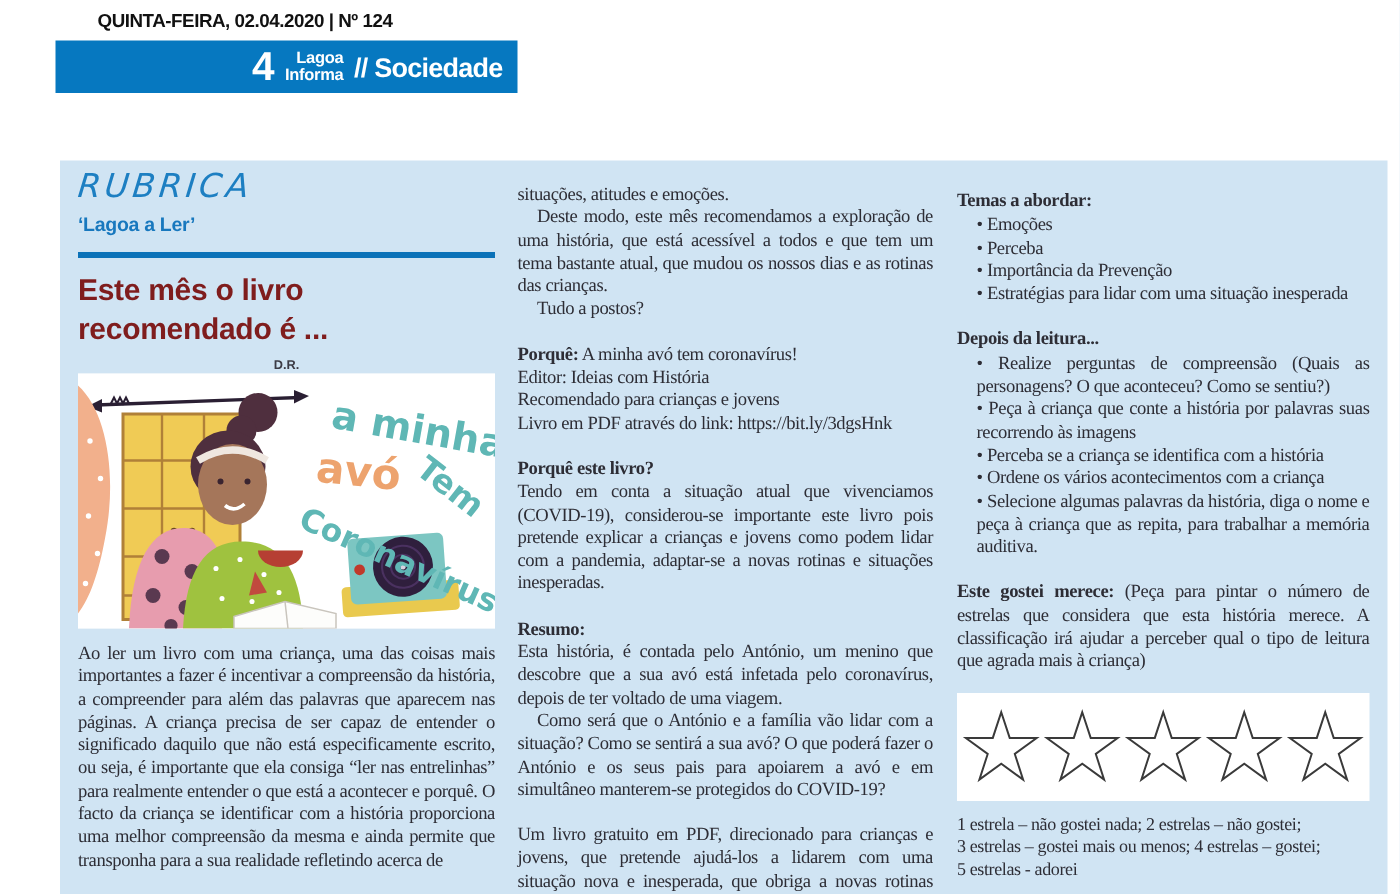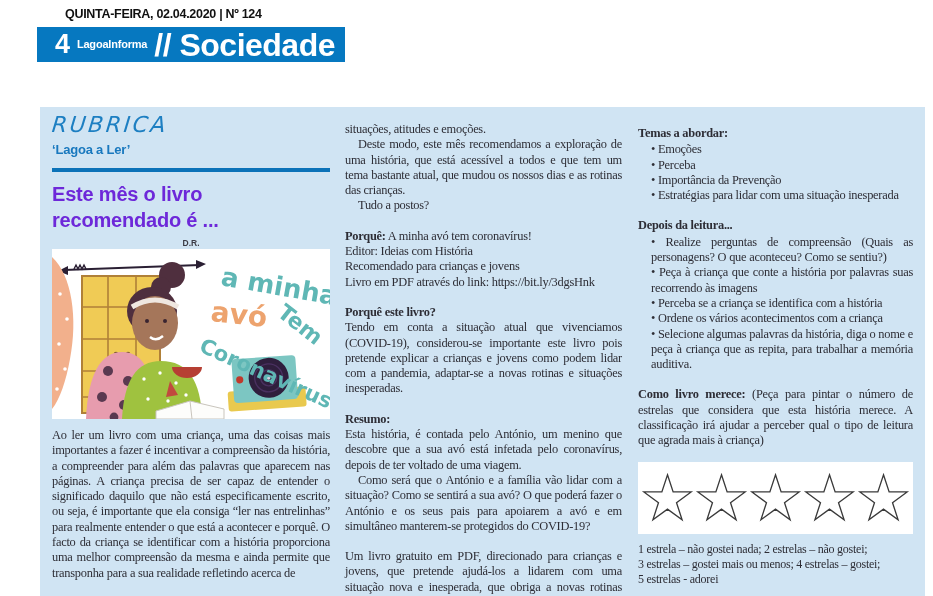--- a/index.html
+++ b/index.html
@@ -12,22 +12,22 @@
     font-size:12.5px; letter-spacing:-0.3px; color:#111;margin-left:28px;
   }
   .band {
     position:absolute; left:37px; top:27px; width:308px; height:35px;
     background:#0678c0; color:#fff;
     display:flex; align-items:center; justify-content:flex-end;
     padding-right:10px; gap:7px;
     font-family:"Liberation Sans", sans-serif; font-weight:bold;
   }
   .band-num { font-size:27px; line-height:27px; }
-  .band-brand { display:flex; flex-direction:row; font-size:11px; line-height:10.5px; letter-spacing:-0.2px;text-align:right; }
-  .band-section { font-size:32px; line-height:26px; letter-spacing:-0.5px;text-align:right; }
+  .band-brand { display:flex; flex-direction:column; font-size:11px; line-height:10.5px; letter-spacing:-0.2px;text-align:right; }
+  .band-section { font-size:18px; line-height:26px; letter-spacing:-0.5px;text-align:right; }
 
   .main-box {
     position:absolute; left:40px; top:107px; width:885px; height:489px;
     background:#d0e4f3;
   }
   .col { position:absolute; top:0; height:489px; }
   .col1 { left:12px;  width:278px; padding-top:5px; }
   .col2 { left:305px; width:277px; padding-top:15px; }
   .col3 { left:598px; width:275px; padding-top:19px; }
 
@@ -36,21 +36,21 @@
     font-size:22px; letter-spacing:2.5px; color:#1d7fc2;
     transform:skewX(-6deg); transform-origin:left;
   }
   .rubric-title {
     font-family:"Liberation Sans", sans-serif; font-weight:bold;
     font-size:13px; color:#1878be; margin-top:5px; letter-spacing:-0.2px;
   }
   .rule { height:4px; background:#0b72b8; margin:11px 0 9px 0; }
   .headline {
     font-family:"Liberation Sans", sans-serif; font-weight:bold;
-    font-size:20px; line-height:26px; color:#6d28d9; letter-spacing:-0.2px;
+    font-size:20px; line-height:26px; color:#7f1d1d; letter-spacing:-0.2px;
   }
   .credit {
     text-align:center; font-family:"Liberation Sans", sans-serif;
     font-size:8.5px; color:#3c3c46; margin-top:5px; font-weight:bold;
   }
   .cover { width:278px; height:170px; display:block; margin-top:1px; background:#fff; }
 
   .body-text { font-size:12.4px; line-height:15.3px; letter-spacing:-0.25px; text-align:justify; }
   .p-gap { margin-top:15px; }
   .ind { text-indent:13px; }
@@ -210,21 +210,21 @@
     <div class="p-gap b">Depois da leitura...</div>
     <div class="bullets">
         <div class="bullet-item">Realize perguntas de compreensão (Quais as personagens? O que aconteceu? Como se sentiu?)</div>
         <div class="bullet-item">Peça à criança que conte a história por palavras suas recorrendo às imagens</div>
         <div class="bullet-item">Perceba se a criança se identifica com a história</div>
         <div class="bullet-item">Ordene os vários acontecimentos com a criança</div>
         <div class="bullet-item">Selecione algumas palavras da história, diga o nome e peça à criança que as repita, para trabalhar a memória auditiva.</div>
       </div>
 
     <div class="p-gap">
-      <span class="b">Como livro merece:</span><span> (Peça para pintar o número de estrelas que considera que esta história merece. A classificação irá ajudar a perceber qual o tipo de leitura que agrada mais à criança)</span>
+      <span class="b">Este gostei merece:</span><span> (Peça para pintar o número de estrelas que considera que esta história merece. A classificação irá ajudar a perceber qual o tipo de leitura que agrada mais à criança)</span>
     </div>
 
     <div class="stars-box">
         <svg class="star-svg" viewBox="0 0 64 60" xmlns="http://www.w3.org/2000/svg">
         <polygon points="32,2 38.8,22.7 60.5,22.7 42.9,35.6 49.6,56.3 32,43.5 14.4,56.3 21.1,35.6 3.5,22.7 25.2,22.7" fill="#ffffff" stroke="#3a3a3a" stroke-width="1.6" stroke-linejoin="miter"></polygon>
       </svg>
         <svg class="star-svg" viewBox="0 0 64 60" xmlns="http://www.w3.org/2000/svg">
         <polygon points="32,2 38.8,22.7 60.5,22.7 42.9,35.6 49.6,56.3 32,43.5 14.4,56.3 21.1,35.6 3.5,22.7 25.2,22.7" fill="#ffffff" stroke="#3a3a3a" stroke-width="1.6" stroke-linejoin="miter"></polygon>
       </svg>
         <svg class="star-svg" viewBox="0 0 64 60" xmlns="http://www.w3.org/2000/svg">

